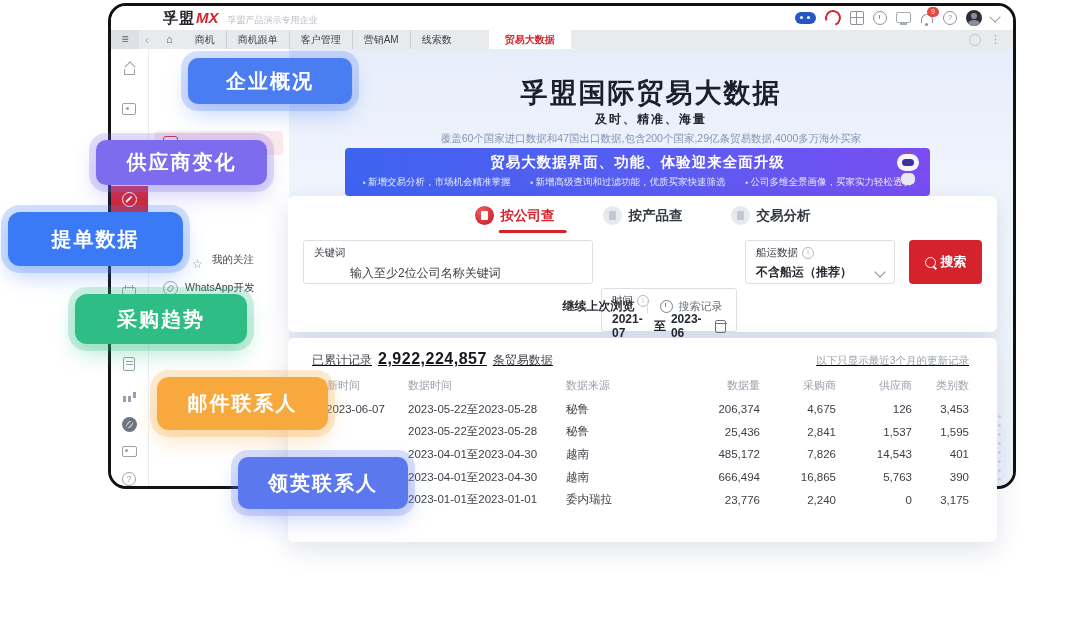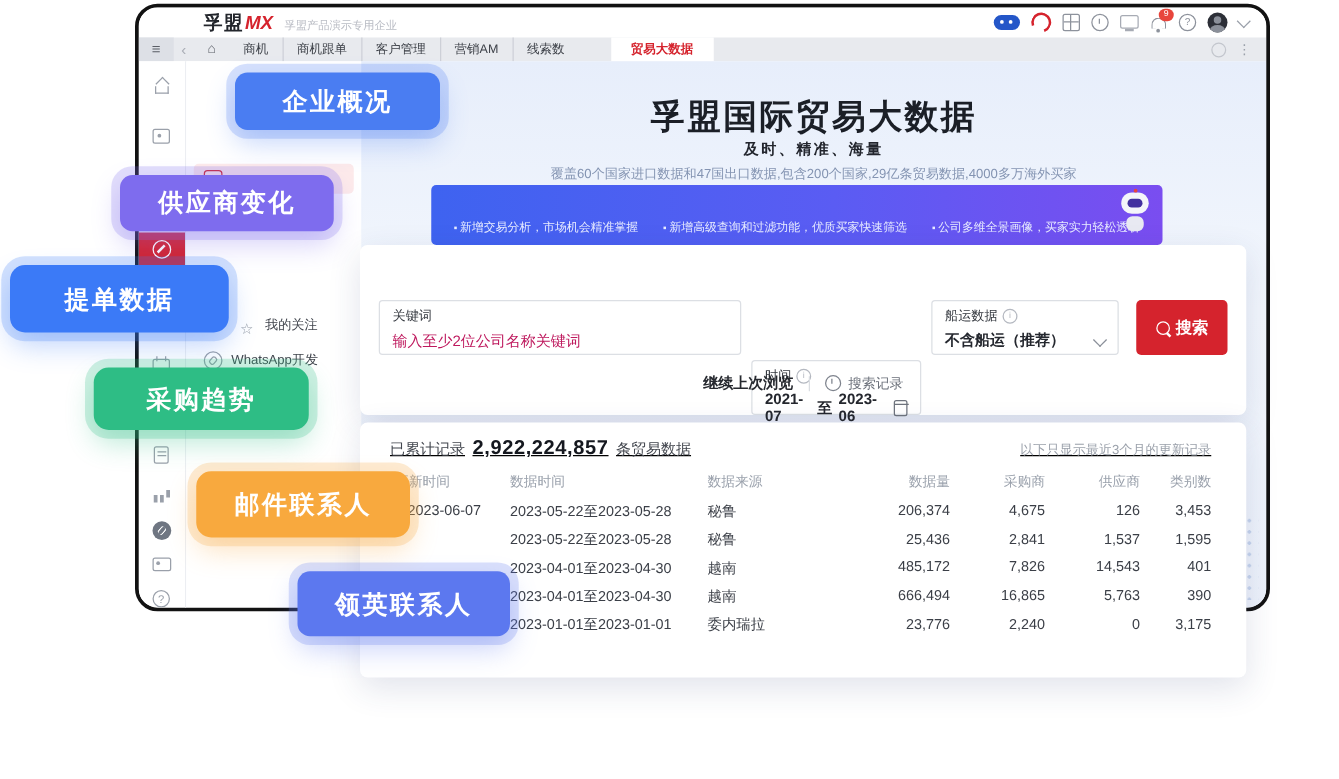--- a/index.html
+++ b/index.html
@@ -120,21 +120,21 @@
   .s-tab.active::after{content:'';position:absolute;left:50%;bottom:0;transform:translateX(-24%);width:68px;height:3px;border-radius:2px;background:#d5232d;}
   .s-tab-ic{width:19px;height:19px;border-radius:50%;background:#e7e9ee;position:relative;}
   .s-tab-ic::after{content:'';position:absolute;left:6px;top:5px;width:7px;height:9px;border-radius:1px;background:#c3c7d0;}
   .s-tab-ic.active{background:radial-gradient(circle at 35% 30%,#ef5a62,#c2161f);}
   .s-tab-ic.active::after{background:#fff;}
   .fbox{position:absolute;top:44px;height:44px;box-sizing:border-box;border:1px solid #dcdfe4;border-radius:3px;padding:5px 10px;}
   .fbox.kw{left:15px;width:290px;}
   .fbox.time{left:313px;width:136px;margin-top:48px;}
   .fbox.ship{left:457px;width:150px;}
   .f-label{font-size:10.5px;color:#34383f;display:flex;align-items:center;gap:4px;}
-  .f-ph{font-size:12px;color:#be185d;margin-top:5px;}
+  .f-ph{font-size:12px;color:#404040;margin-top:5px;margin-left:36px;}
   .f-val{font-size:12px;color:#24272e;font-weight:bold;margin-top:4px;display:flex;align-items:center;gap:5px;}
   .info-ic{width:10px;height:10px;border:1px solid #b4b8c0;border-radius:50%;font-size:7px;color:#b4b8c0;line-height:9px;text-align:center;font-weight:normal;}
   .info-ic::after{content:'i';}
   .cal-ic{width:11px;height:11px;border:1.3px solid #6e737d;border-radius:2px;position:relative;margin-left:2px;}
   .cal-ic::after{content:'';position:absolute;left:0;top:2.5px;width:11px;height:1.2px;background:#6e737d;}
   .chev-ic{width:7px;height:7px;border-right:1.5px solid #8a8f99;border-bottom:1.5px solid #8a8f99;transform:rotate(45deg);margin-left:auto;margin-top:-2px;}
   .search-btn{position:absolute;left:621px;top:44px;width:73px;height:44px;background:#d5232d;border-radius:4px;color:#fff;
               display:flex;align-items:center;justify-content:center;gap:5px;font-size:13px;font-weight:bold;cursor:pointer;}
   .mag{width:9px;height:9px;border:1.6px solid #fff;border-radius:50%;position:relative;}
   .mag::after{content:'';position:absolute;left:8px;top:8px;width:1.6px;height:4px;background:#fff;transform:rotate(-45deg);}
@@ -301,36 +301,51 @@
           <span class="sb-label">KP直达</span>
         </div>
       </div>
   </div>
 
   <div class="mainbg">
     <div class="hero-title">孚盟国际贸易大数据</div>
     <div class="hero-sub">及时、精准、海量</div>
     <div class="hero-desc">覆盖60个国家进口数据和47国出口数据,包含200个国家,29亿条贸易数据,4000多万海外买家</div>
     <div class="banner">
+      <div class="bn-title">贸易大数据界面、功能、体验迎来全面升级</div>
       <div class="bn-bullets">
           <div class="bn-bullet">新增交易分析，市场机会精准掌握</div>
           <div class="bn-bullet">新增高级查询和过滤功能，优质买家快速筛选</div>
           <div class="bn-bullet">公司多维全景画像，买家实力轻松透析</div>
         </div>
       <div class="robot">
         <span class="r-head"></span>
         <span class="r-visor"></span>
         <span class="r-body"></span>
       </div>
     </div>
     <div class="dots"></div>
   </div>
 </div>
 
 <div class="card search-card">
+  <div class="s-tabs">
+      <div class="s-tab active">
+        <div class="s-tab-ic active"></div>
+        <span>按公司查</span>
+      </div>
+      <div class="s-tab">
+        <div class="s-tab-ic"></div>
+        <span>按产品查</span>
+      </div>
+      <div class="s-tab">
+        <div class="s-tab-ic"></div>
+        <span>交易分析</span>
+      </div>
+    </div>
   <div class="fbox kw">
     <div class="f-label">关键词</div>
     <div class="f-ph">输入至少2位公司名称关键词</div>
   </div>
   <div class="fbox time">
     <div class="f-label">
       <span>时间</span>
       <span class="info-ic"></span>
     </div>
     <div class="f-val">

